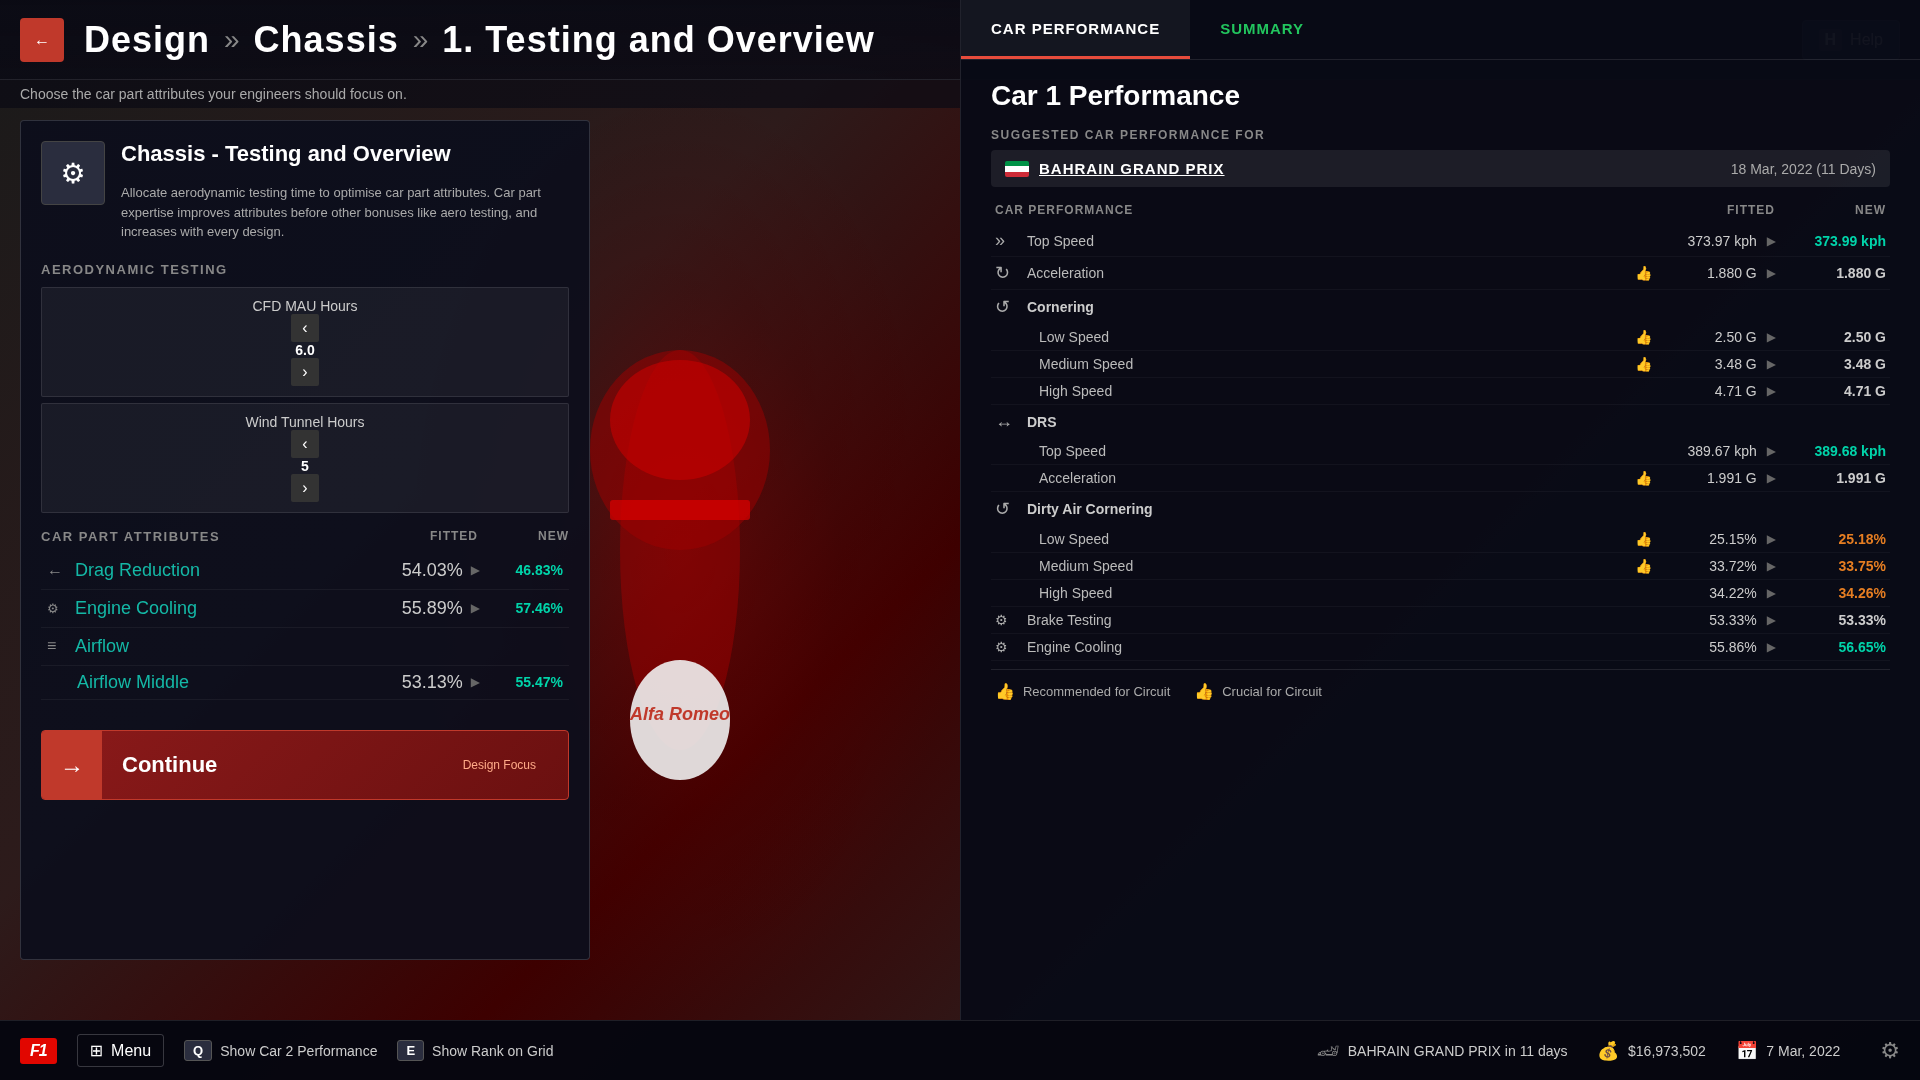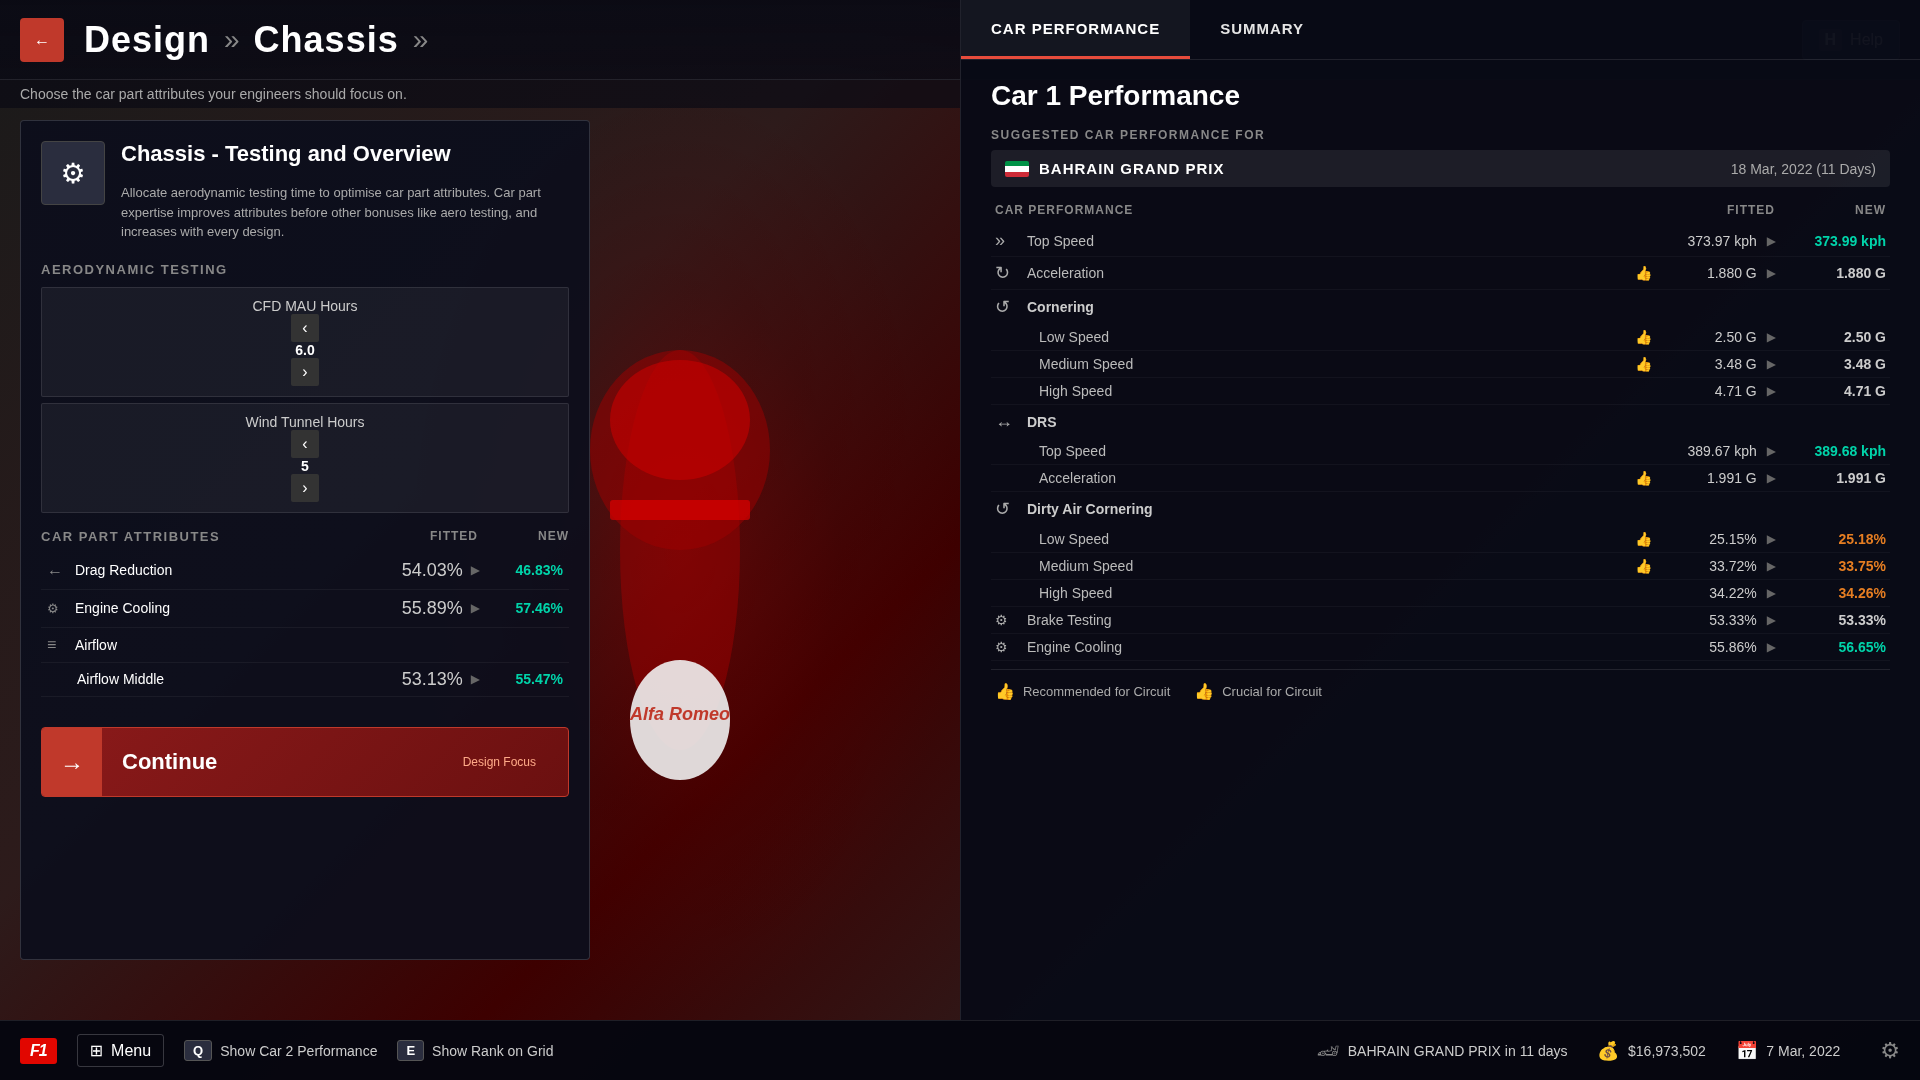--- a/index.html
+++ b/index.html
@@ -234,22 +234,22 @@
 
     .attr-icon {
       width: 28px;
       font-size: 16px;
       color: #888;
       flex-shrink: 0;
     }
 
     .attr-name {
       flex: 1;
-      font-size: 14px;
-      color: #ffffff;
+      font-size: 18px;
+      color: #14b8a6;
     }
 
     .attr-fitted {
       min-width: 75px;
       text-align: right;
       font-size: 18px;
       color: #ccc;
     }
 
     .attr-arrow {
@@ -336,21 +336,21 @@
     .right-tab {
       padding: 0 30px;
       display: flex;
       align-items: center;
       font-size: 15px;
       font-weight: 700;
       letter-spacing: 1px;
       cursor: pointer;
       border-bottom: 3px solid transparent;
       text-transform: uppercase;
-      color: #e5e5e5;
+      color: #22c55e;
     }
 
     .right-tab.active {
       color: #fff;
       border-bottom-color: #e74c3c;
       background: rgba(255,255,255,0.05);
     }
 
     .right-content {
       padding: 20px 30px;
@@ -382,20 +382,21 @@
       margin-bottom: 16px;
     }
 
     .gp-left {
       display: flex;
       align-items: center;
       gap: 10px;
       font-size: 15px;
       font-weight: 700;
       letter-spacing: 1px;
+      text-decoration: underline;
     }
 
     .flag-icon {
       width: 24px;
       height: 16px;
       background: linear-gradient(180deg, #009246 33%, #fff 33%, #fff 66%, #ce2b37 66%);
       border-radius: 2px;
       flex-shrink: 0;
     }
 
@@ -613,20 +614,21 @@
 
 <div class="top-bar">
   <div class="back-btn">
     <span>←</span>
   </div>
   <div class="breadcrumb">
     <span class="breadcrumb-title">Design</span>
     <span class="breadcrumb-sep">»</span>
     <span class="breadcrumb-title">Chassis</span>
     <span class="breadcrumb-sep">»</span>
+    <span class="breadcrumb-title">1. Testing and Overview</span>
   </div>
   <div class="help-btn">
     <span class="help-key">H</span>
     <span>Help</span>
   </div>
 </div>
 
 <div class="subtitle-bar">
   <span>Choose the car part attributes your engineers should focus on.</span>
 </div>

